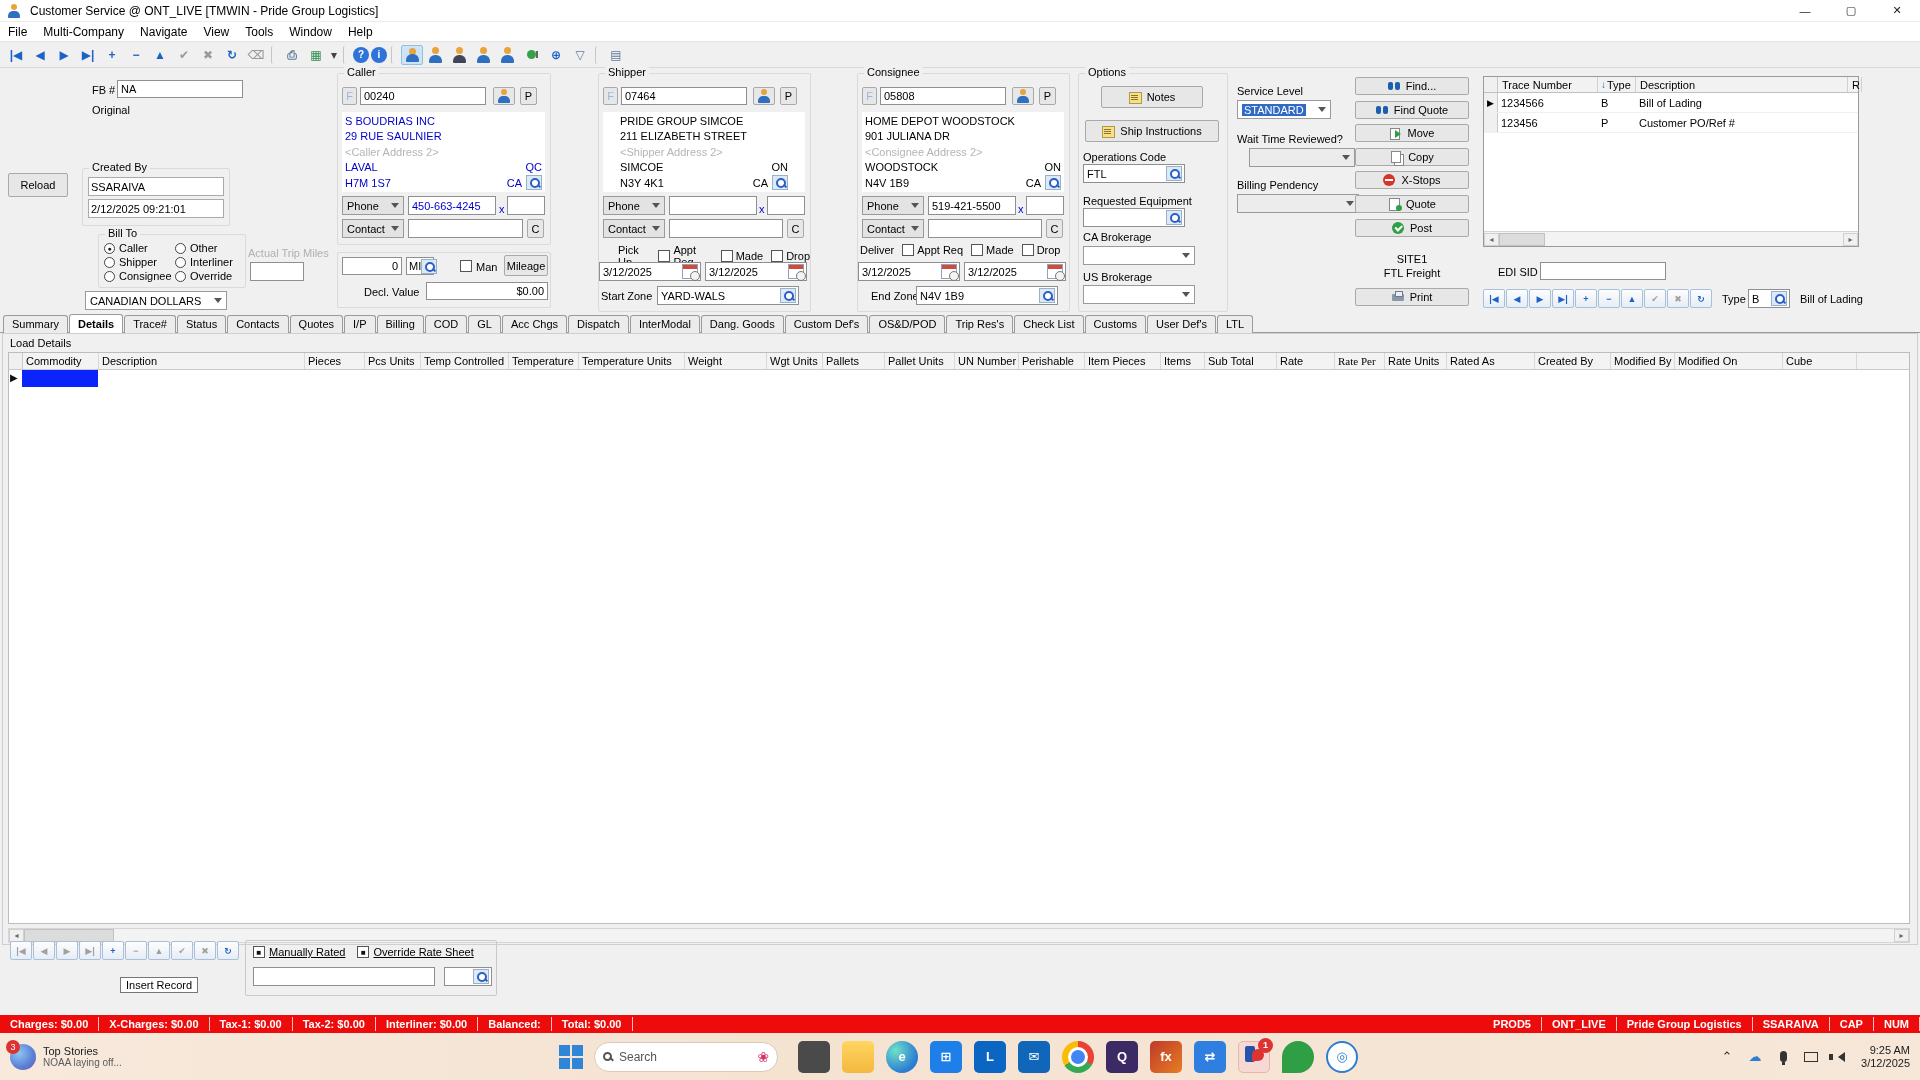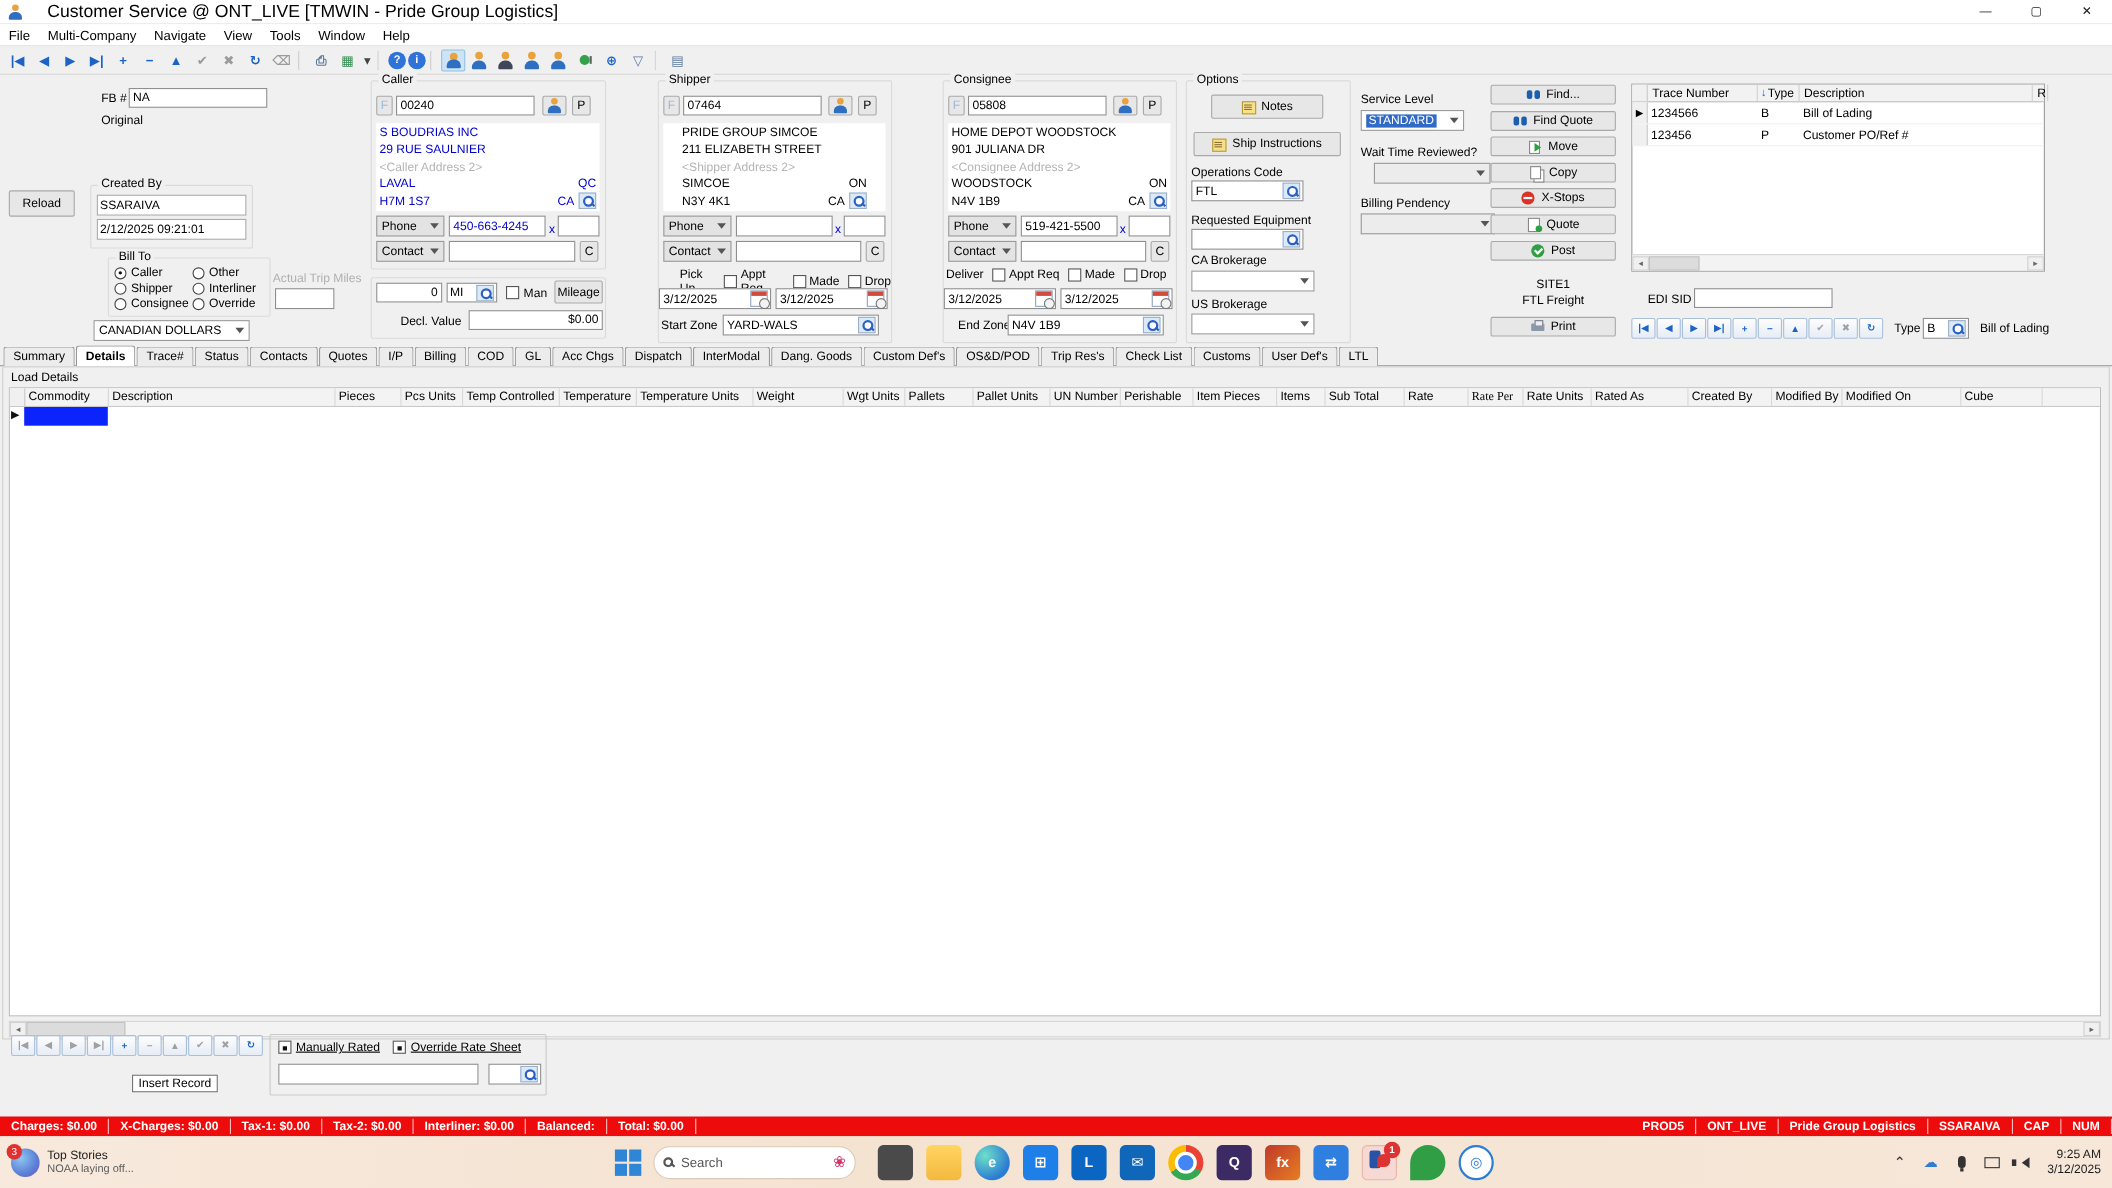--- a/index.html
+++ b/index.html
@@ -3,21 +3,21 @@
 <meta charset="utf-8">
 <style>
   * { margin:0; padding:0; box-sizing:border-box; }
   html,body { width:1920px; height:1080px; overflow:hidden; background:#f0f0f0;
     font-family:"Liberation Sans","DejaVu Sans",sans-serif; font-size:11px; color:#000; }
   #app { position:relative; width:1920px; height:1080px; background:#f0f0f0; }
 
   
   .titlebar { position:absolute; top:0; left:0; width:1920px; height:22px; background:#ffffff;
     display:flex; align-items:center; border-bottom:1px solid #ececec; }
-  .titlebar .ttl { font-size:16px; margin-left:21px; }
+  .titlebar .ttl { font-size:12px; margin-left:8px; }
   .win-ctrls { margin-left:auto; display:flex; height:22px; }
   .win-ctrls .wc { width:46px; height:22px; display:flex; align-items:center; justify-content:center; font-size:11px; color:#222; }
   .menubar { position:absolute; top:22px; left:0; width:1920px; height:20px; background:#ffffff;
     display:flex; align-items:center; border-bottom:1px solid #e3e3e3; }
   .menubar .mi { padding:2px 8px; font-size:12px; }
   .toolbar { position:absolute; top:42px; left:0; width:1920px; height:26px; background:#f0f0f0;
     display:flex; align-items:center; border-bottom:1px solid #d8d8d8; padding-left:4px; }
   .tbi { width:22px; height:20px; display:flex; align-items:center; justify-content:center;
     font-weight:bold; font-size:12px; margin:0 1px; border-radius:2px; }
   .tbi[data-tone="blue"]  { color:#1c63c8; }
@@ -376,21 +376,21 @@
       </div>
     <div class="fld" style="left:70px;top:145px;width:115px;height:19px">
         <input value="" style="">
       </div>
     <div class="btn" style="left:189px;top:145px;width:17px;height:19px">C</div>
   </div>
   <div class="grp" style="left:337px;top:252px;width:214px;height:56px">
     <div class="fld" style="left:4px;top:4px;width:60px;height:18px">
         <input style="text-align: right;" value="0">
       </div>
-    <div class="fld" style="left:68px;top:4px;width:46px;height:18px">
+    <div class="fld" style="left:68px;top:4px;width:28px;height:18px">
         <span>MI</span>
         <span class="lk" style="margin-left:auto"></span>
       </div>
     <span class="cb" style="position:absolute;left:122px;top:7px"></span>
     <span class="lbl" style="left:138px;top:8px">Man</span>
     <div class="btn" style="left:166px;top:2px;width:44px;height:21px">Mileage</div>
     <span class="lbl" style="left:26px;top:33px">Decl. Value</span>
     <div class="fld" style="left:88px;top:29px;width:122px;height:18px">
         <input style="text-align: right;" value="$0.00">
       </div>

